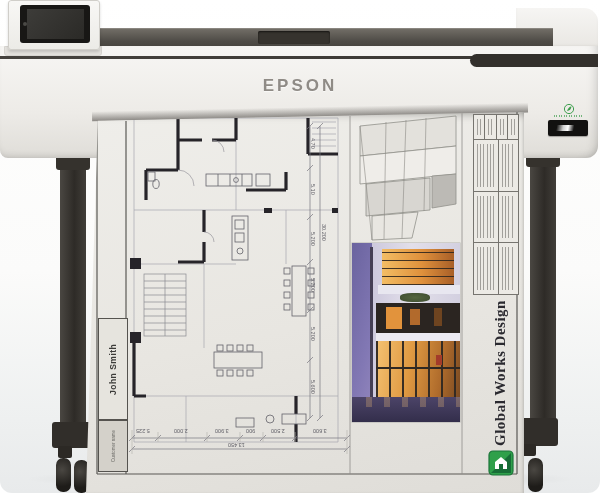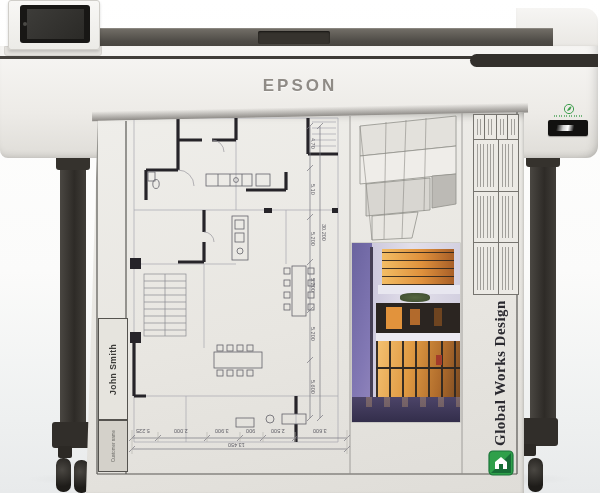--- a/index.html
+++ b/index.html
@@ -1,18 +1,18 @@
 <!DOCTYPE html>
 <html><head>
 <meta charset="utf-8">
 <style>
   html,body{margin:0;padding:0;}
   body{font-family:"Liberation Sans",sans-serif;}
   .scene{position:relative;width:600px;height:493px;overflow:hidden;
-         background:linear-gradient(#ffffff 0%,#fbfbfa 55%,#eef0f0 85%,#e8eaeb 100%);}
+         background:linear-gradient(#ffffff 0%,#fbfbfa 55%,#eef0f0 85%,#e8eaeb 100%);border-radius:12px;}
   .abs{position:absolute;}
 
   
   .leg{background:linear-gradient(90deg,#4a4742,#2e2b27 55%,#413e39);border-radius:2px;}
   .leg-bracket{background:#35322d;border-radius:3px;}
   .foot{background:#312e2a;border-radius:3px;}
   .caster-mount{background:#2c2925;border-radius:2px;}
   .wheel{background:radial-gradient(circle at 40% 35%,#4a4742,#1e1c19 70%);border-radius:7px;}
   .body-main{background:linear-gradient(#f7f6f4,#edebe7 60%,#dfddd8);
              border-radius:0 0 12px 8px;box-shadow:inset -8px 0 12px -8px rgba(0,0,0,.22), inset 0 -6px 8px -6px rgba(0,0,0,.18);}

